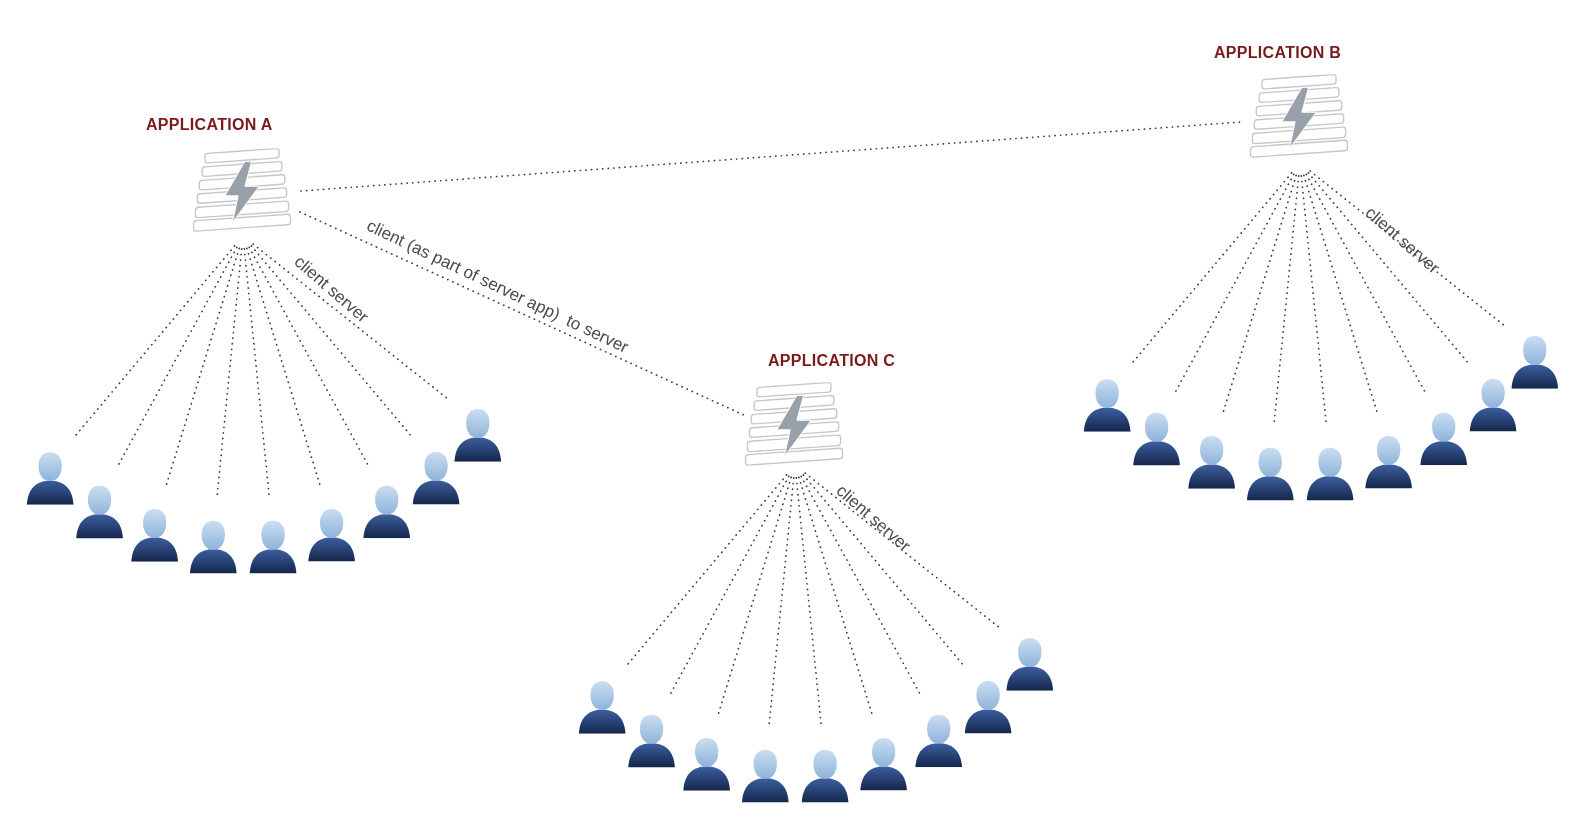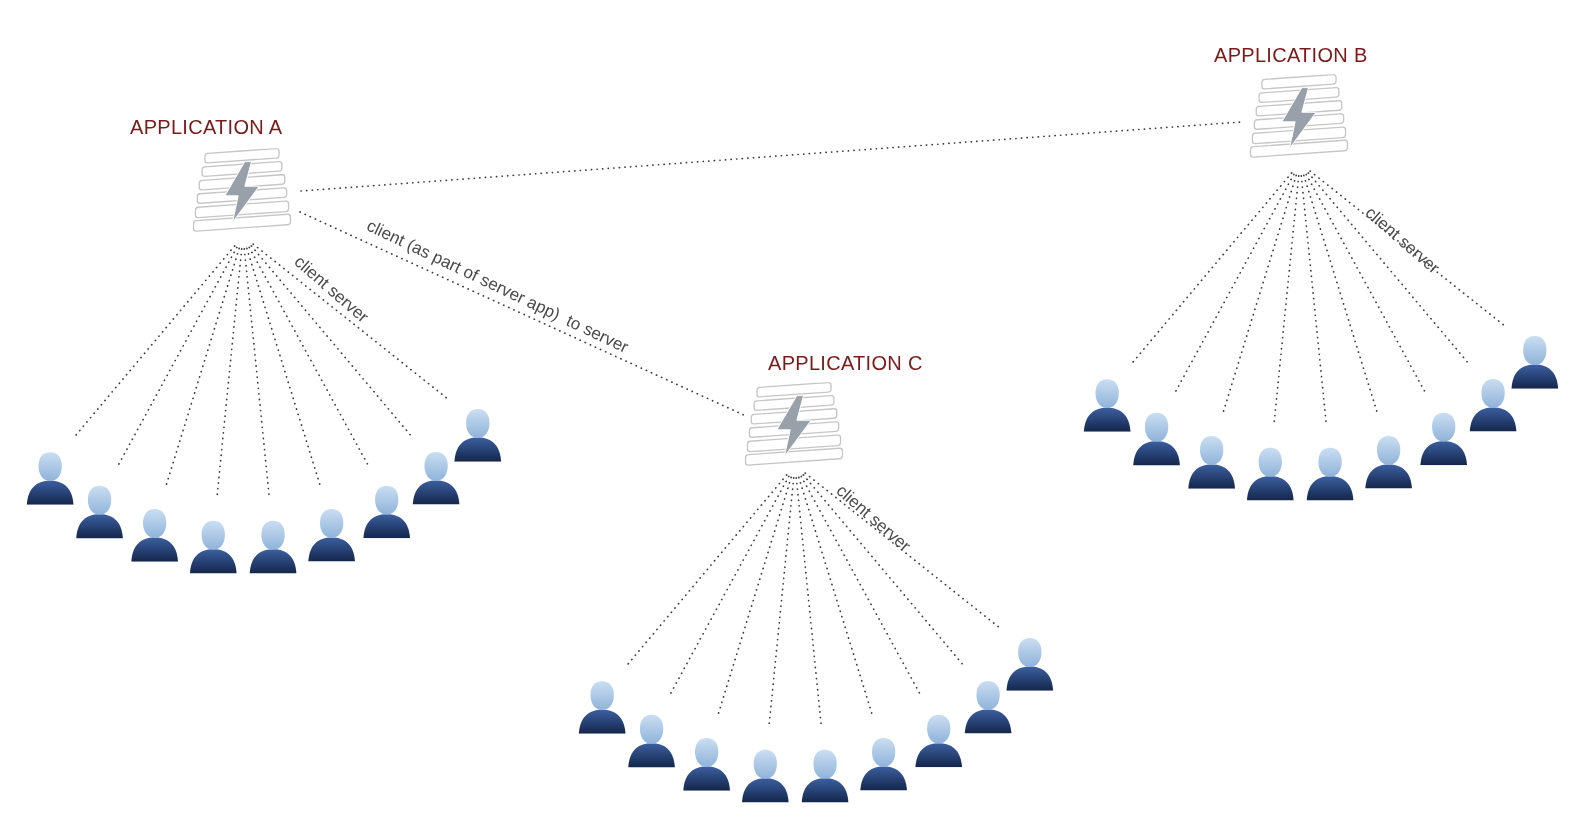--- a/index.html
+++ b/index.html
@@ -3,24 +3,24 @@
 <meta charset="utf-8">
 <style>
   html,body{margin:0;padding:0;background:#ffffff;}
   .diagram{
     position:relative;width:1580px;height:823px;overflow:hidden;background:#ffffff;
     font-family:"Liberation Sans",sans-serif;
   }
   #wires{position:absolute;left:0;top:0;}
   .dotted{stroke:#3d3d3d;stroke-width:1.7;stroke-dasharray:0.2 5.4;stroke-linecap:round;fill:none;}
   .app-label{
-    position:absolute;margin:0;font-size:20px;font-weight:400;color:#7a1a1a;
+    position:absolute;margin:0;font-size:16px;font-weight:700;color:#7a1a1a;
     letter-spacing:.3px;white-space:nowrap;
   }
-  #label-A{left:130px;top:116px;}
+  #label-A{left:146px;top:116px;}
   #label-B{left:1214px;top:44px;}
   #label-C{left:768px;top:352px;}
   .server{position:absolute;width:114px;height:88px;}
   #server-A{left:185px;top:148px;}
   #server-B{left:1242px;top:74px;}
   #server-C{left:737px;top:382px;}
   .fan-label{
     position:absolute;font-size:17px;color:#4a4a4a;white-space:nowrap;
     transform-origin:0 0;transform:rotate(41deg);
   }

